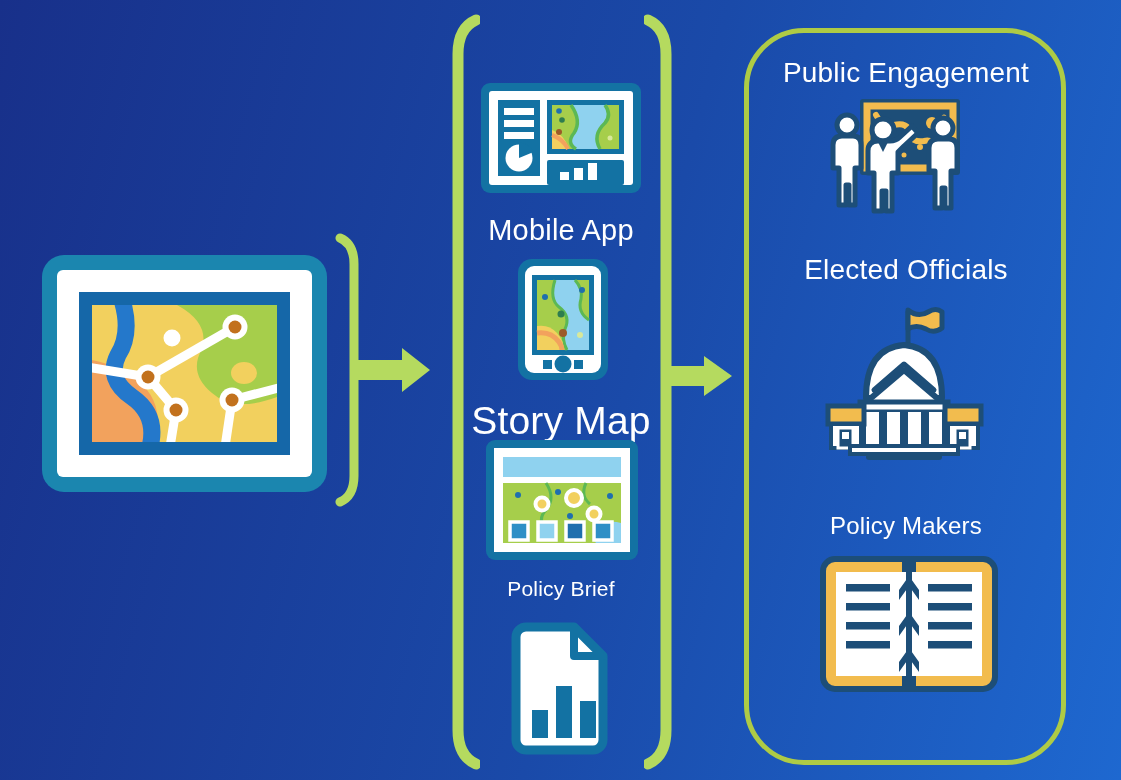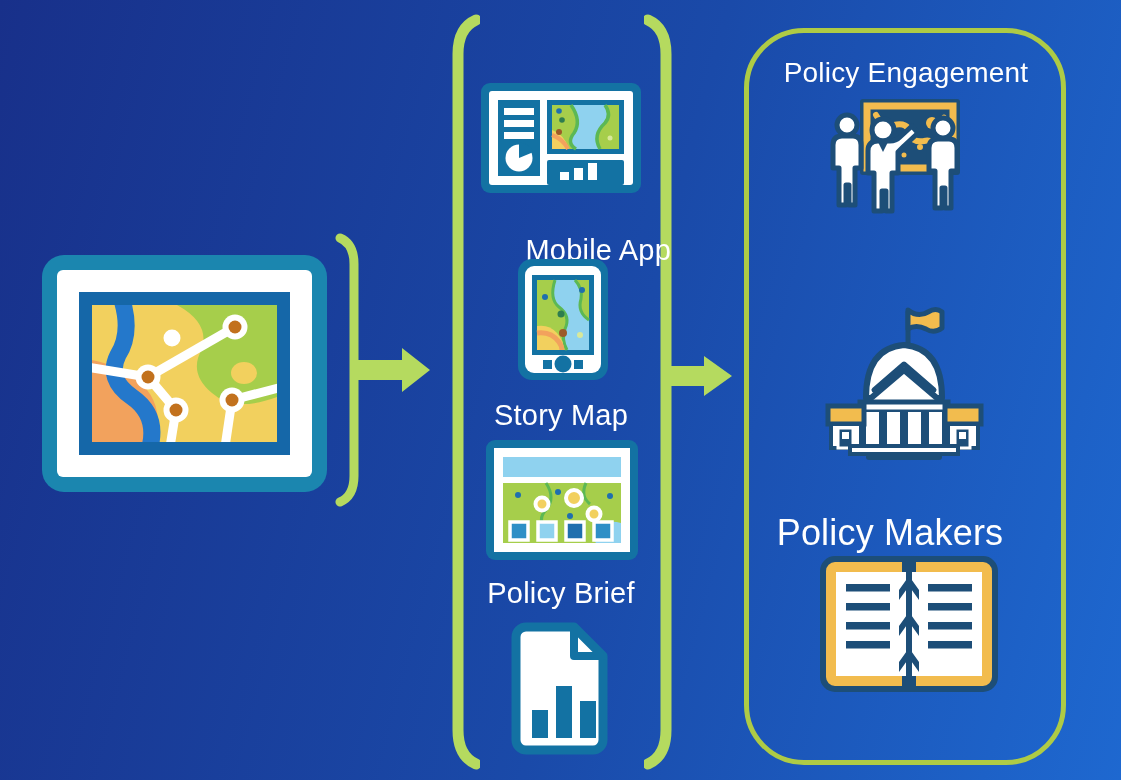--- a/index.html
+++ b/index.html
@@ -119,21 +119,21 @@
       <circle cx="129" cy="55" r="2.5" class="f-dotpale"></circle>
     </g>
     <rect x="66" y="77" width="77" height="25" rx="2" class="f-teal"></rect>
     <g class="f-white">
       <rect x="79" y="89" width="9" height="8"></rect>
       <rect x="93" y="85" width="9" height="12"></rect>
       <rect x="107" y="80" width="9" height="17"></rect>
     </g>
   </svg>
 
-  <div class="lbl" style="left:451px; top:234px; width:220px; font-size:29px;text-align:right;">Mobile App</div>
+  <div class="lbl" style="left:451px; top:214px; width:220px; font-size:29px;">Mobile App</div>
 
   <svg class="abs" style="left:518px; top:259px;" width="90" height="121" viewBox="0 0 90 121">
     <rect x="0" y="0" width="90" height="121" rx="14" class="f-teal"></rect>
     <rect x="7" y="7" width="76" height="107" rx="9" class="f-white"></rect>
     <rect x="14" y="16" width="62" height="80" class="f-teal"></rect>
     <g>
       <rect x="19" y="21" width="52" height="70" class="f-ltblue"></rect>
       <path d="M19,21 L37,21 Q31,40 41,48 Q53,57 47,70 Q43,80 49,91 L19,91 Z" class="f-mapgreen"></path>
       <path d="M57,21 L71,21 L71,61 Q59,53 63,40 Q65,30 57,21 Z" class="f-mapgreen"></path>
       <path d="M37,21 Q31,40 41,48 Q53,57 47,70 Q43,80 49,91" class="nofill s-brgreen" stroke-width="3"></path>
@@ -146,21 +146,21 @@
       <circle cx="45" cy="74" r="4" class="f-dotbrown"></circle>
       <circle cx="62" cy="76" r="3" class="f-dotpale"></circle>
     </g>
     <g class="f-teal">
       <rect x="25" y="101" width="9" height="9"></rect>
       <circle cx="45" cy="105" r="8.5"></circle>
       <rect x="56" y="101" width="9" height="9"></rect>
     </g>
   </svg>
 
-  <div class="lbl" style="left:451px; top:399px; width:220px; font-size:29px;">Story Map</div>
+  <div class="lbl" style="left:451px; top:399px; width:220px; font-size:39px;">Story Map</div>
 
   <svg class="abs" style="left:486px; top:440px;" width="152" height="120" viewBox="0 0 152 120">
     <rect x="0" y="0" width="152" height="120" rx="9" class="f-teal"></rect>
     <rect x="8" y="8" width="136" height="104" class="f-white"></rect>
     <rect x="17" y="17" width="118" height="20" class="f-ltblue"></rect>
     <g>
       <rect x="17" y="43" width="118" height="60" class="f-mapgreen"></rect>
       <path d="M135,83 Q118,78 110,92 Q106,100 110,103 L135,103 Z" class="f-ltblue"></path>
       <path d="M60,43 Q70,58 60,70 Q50,80 62,92" class="nofill s-brgreen" stroke-width="3"></path>
       <path d="M100,43 Q94,56 104,64" class="nofill s-brgreen" stroke-width="3"></path>
@@ -175,39 +175,39 @@
       <circle cx="84" cy="76" r="3" class="f-dotblue"></circle>
       <g class="s-white" stroke-width="3.5">
         <rect x="24" y="82" width="18" height="18" fill="#2e8fc6"></rect>
         <rect x="52" y="82" width="18" height="18" class="f-ltblue"></rect>
         <rect x="80" y="82" width="18" height="18" class="f-dotblue"></rect>
         <rect x="108" y="82" width="18" height="18" fill="#2e8fc6"></rect>
       </g>
     </g>
   </svg>
 
-  <div class="lbl" style="left:451px; top:577px; width:220px; font-size:29px;">Policy Brief</div>
+  <div class="lbl" style="left:451px; top:577px; width:220px; font-size:21px;">Policy Brief</div>
 
   <svg class="abs" style="left:508px; top:620px;" width="112" height="138" viewBox="0 0 112 138">
     <path d="M18,7 H66 L95,36 V120 A10,10 0 0 1 85,130 H18 A10,10 0 0 1 8,120 V17 A10,10 0 0 1 18,7 Z" class="f-white s-teal rnd" stroke-width="9"></path>
     <path d="M66,7 V36 H95" class="nofill s-teal rnd" stroke-width="8"></path>
     <g class="f-teal">
       <rect x="24" y="90" width="16" height="28"></rect>
       <rect x="48" y="66" width="16" height="52"></rect>
       <rect x="72" y="81" width="16" height="37"></rect>
     </g>
   </svg>
 
   <svg class="abs" style="left:666px; top:350px;" width="70" height="52" viewBox="0 0 70 52">
     <path d="M0,16 H38 V6 L66,26 L38,46 V36 H0 Z" class="f-green"></path>
   </svg>
 
   <div class="panel" style="left:744px; top:28px; width:322px; height:737px;"></div>
 
-  <div class="lbl" style="left:746px; top:57px; width:320px; font-size:28px;">Policy Engagement</div>
+  <div class="lbl" style="left:746px; top:57px; width:320px; font-size:28px;">Public Engagement</div>
 
   <svg class="abs" style="left:820px; top:93px;" width="150" height="125" viewBox="0 0 150 125">
     <g>
       <rect x="40" y="6" width="100" height="76" rx="3" class="f-navy"></rect>
       <rect x="47" y="13" width="86" height="62" class="nofill s-yellow" stroke-width="7"></rect>
       <path d="M56,22 q6,12 18,10 q14,-3 16,8 q2,10 14,8 q8,-2 10,6" class="nofill s-yellow rnd" stroke-width="6"></path>
       <circle cx="112" cy="30" r="6" class="f-yellow"></circle>
       <circle cx="124" cy="24" r="2.5" class="f-yellow"></circle>
       <circle cx="100" cy="54" r="3" class="f-yellow"></circle>
       <circle cx="84" cy="62" r="2.5" class="f-yellow"></circle>
@@ -219,20 +219,21 @@
       <circle cx="27" cy="32" r="10"></circle>
       <path d="M13,75 V52 Q13,43 22,43 H33 Q41,43 41,52 V75 H35 V112 H29 V92 H26 V112 H19 V75 Z"></path>
       <circle cx="123" cy="35" r="10"></circle>
       <path d="M109,78 V55 Q109,46 118,46 H129 Q137,46 137,55 V78 H131 V115 H125 V95 H122 V115 H115 V78 Z"></path>
       <circle cx="63" cy="37" r="11"></circle>
       <path d="M48,80 V58 Q48,48 58,48 H70 Q76,48 80,44 L92,33 L98,40 L84,53 Q80,57 78,59 V80 H72 V118 H66 V98 H62 V118 H54 V80 Z"></path>
     </g>
     <path d="M58,49 L68,49 L63,59 Z" class="f-navy"></path>
   </svg>
 
+  <div class="lbl" style="left:746px; top:254px; width:320px; font-size:28px;">Elected Officials</div>
 
   <svg class="abs" style="left:822px; top:298px;" width="165" height="162" viewBox="0 0 165 162">
     <path d="M86,14 V48" class="nofill s-navy rnd" stroke-width="5"></path>
     <path d="M86,12 Q96,20 106,14 Q114,9 120,14 V30 Q112,36 104,31 Q94,26 86,31 Z" class="f-yellow s-navy rnd" stroke-width="5"></path>
     <path d="M44,100 Q44,50 82,47 Q120,50 120,100 Z" class="f-white s-navy rnd" stroke-width="6"></path>
     <path d="M52,92 L82,66 L112,92" class="nofill s-navy rnd" stroke-width="5"></path>
     <path d="M42,106 L82,72 L122,106 Z" class="f-white s-navy rnd" stroke-width="6"></path>
     <rect x="38" y="104" width="88" height="10" class="f-white s-navy" stroke-width="5"></rect>
     <rect x="40" y="114" width="84" height="34" class="f-navy"></rect>
     <g class="f-white">
@@ -250,21 +251,21 @@
     <g>
       <rect x="123" y="108" width="36" height="18" class="f-yellow s-navy" stroke-width="5"></rect>
       <rect x="126" y="126" width="30" height="24" class="f-white s-navy" stroke-width="4"></rect>
       <rect x="133" y="130" width="15" height="20" class="f-navy s-white" stroke-width="3"></rect>
       <rect x="137" y="134" width="7" height="7" class="f-white"></rect>
     </g>
     <rect x="28" y="148" width="108" height="8" class="f-white s-navy" stroke-width="4"></rect>
     <rect x="44" y="156" width="76" height="6" rx="3" class="f-navy"></rect>
   </svg>
 
-  <div class="lbl" style="left:730px; top:512px; width:320px; font-size:36px;">Policy Makers</div>
+  <div class="lbl" style="left:746px; top:512px; width:320px; font-size:24px;">Policy Makers</div>
 
   <svg class="abs" style="left:820px; top:556px;" width="178" height="136" viewBox="0 0 178 136">
     <rect x="3" y="3" width="172" height="130" rx="12" class="f-yellow s-navy" stroke-width="6"></rect>
     <rect x="16" y="16" width="66" height="104" class="f-white"></rect>
     <rect x="96" y="16" width="66" height="104" class="f-white"></rect>
     <rect x="82" y="3" width="14" height="130" class="f-navy"></rect>
     <rect x="80" y="16" width="18" height="104" class="f-white"></rect>
     <rect x="86" y="3" width="6" height="130" class="f-navy"></rect>
     <g class="f-navy">
       <path d="M79,44 L89,30 L99,44 L99,34 L89,20 L79,34 Z"></path>

